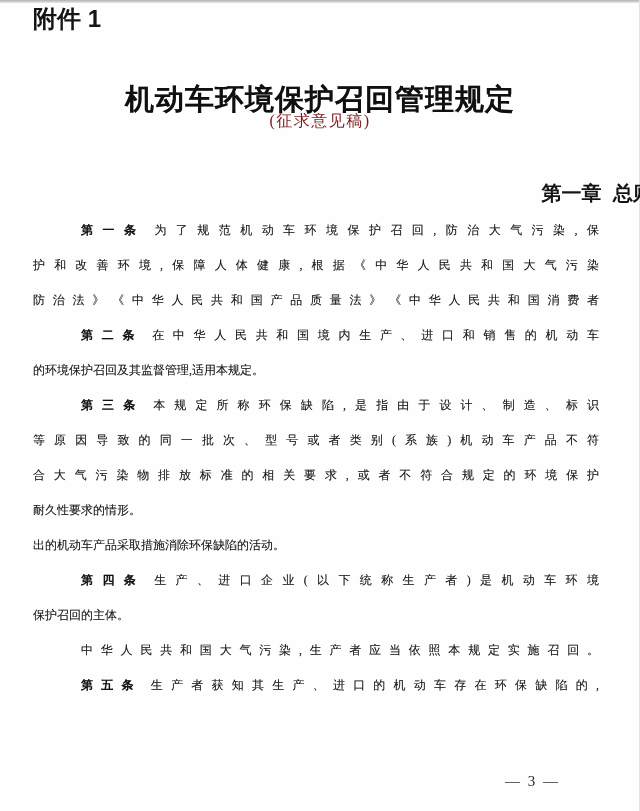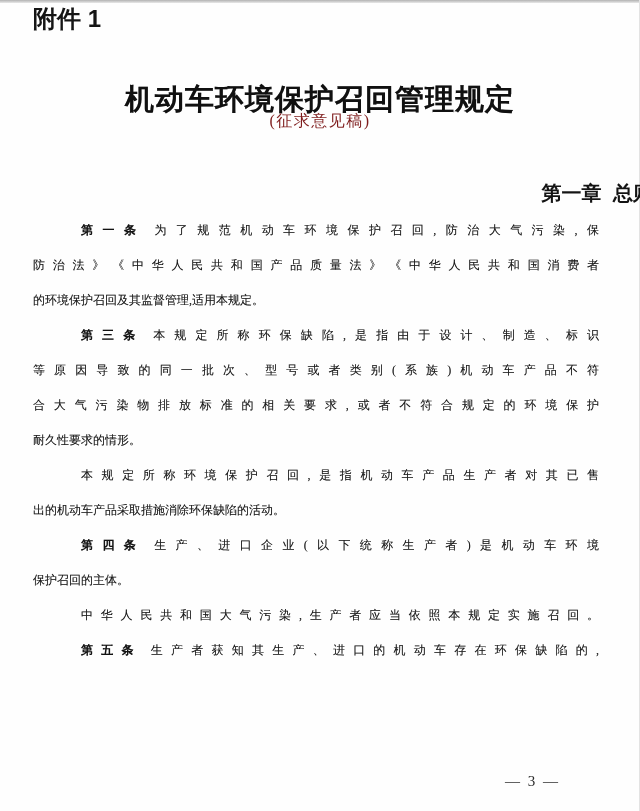--- a/index.html
+++ b/index.html
@@ -87,27 +87,28 @@
   <div class="attachment">附件 1</div>
 
   <h1 class="title">机动车环境保护召回管理规定</h1>
 
   <div class="subtitle">(征求意见稿)</div>
 
   <div class="chapter">第一章 总则</div>
 
   <div class="body" id="body-lines">
       <div class="line jline indent"><b class="art">第一条</b><span>为了规范机动车环境保护召回,防治大气污染,保</span></div>
+      <div class="line jline"><span>护和改善环境,保障人体健康,根据《中华人民共和国大气污染</span></div>
       <div class="line jline"><span>防治法》《中华人民共和国产品质量法》《中华人民共和国消费者</span></div>
+      <div class="line jline indent"><b class="art">第二条</b><span>在中华人民共和国境内生产、进口和销售的机动车</span></div>
       <div class="line"><span>的环境保护召回及其监督管理,适用本规定。</span></div>
       <div class="line jline indent"><b class="art">第三条</b><span>本规定所称环保缺陷,是指由于设计、制造、标识</span></div>
       <div class="line jline"><span>等原因导致的同一批次、型号或者类别(系族)机动车产品不符</span></div>
       <div class="line jline"><span>合大气污染物排放标准的相关要求,或者不符合规定的环境保护</span></div>
       <div class="line"><span>耐久性要求的情形。</span></div>
-      <div class="line jline indent"><span>本规定所称环境保护召回,是指机动车产品生产者对其已售</span></div>
       <div class="line"><span>出的机动车产品采取措施消除环保缺陷的活动。</span></div>
       <div class="line jline indent"><b class="art">第四条</b><span>生产、进口企业(以下统称生产者)是机动车环境</span></div>
       <div class="line"><span>保护召回的主体。</span></div>
       <div class="line jline indent"><span>中华人民共和国大气污染,生产者应当依照本规定实施召回。</span></div>
       <div class="line jline indent"><b class="art">第五条</b><span>生产者获知其生产、进口的机动车存在环保缺陷的,</span></div>
     </div>
 
   <div class="pageno">— 3 —</div>
 </div>
 

